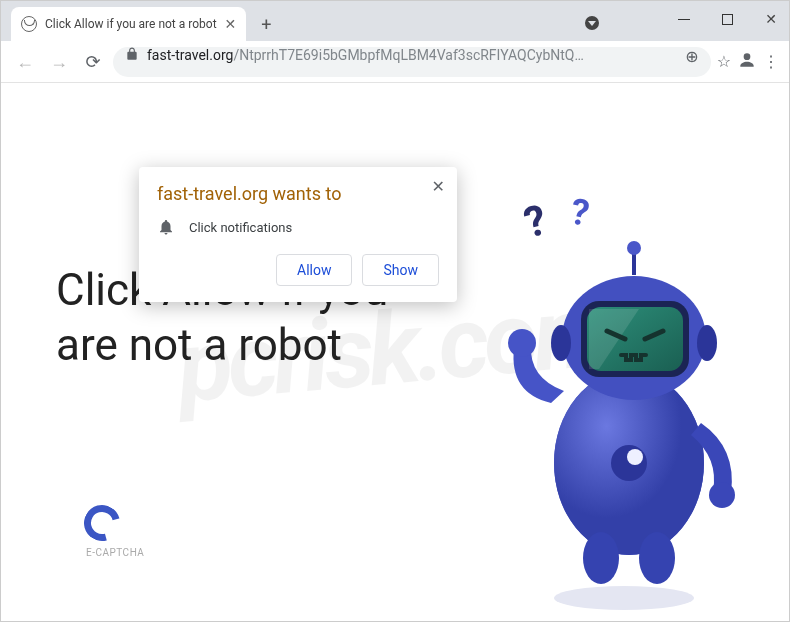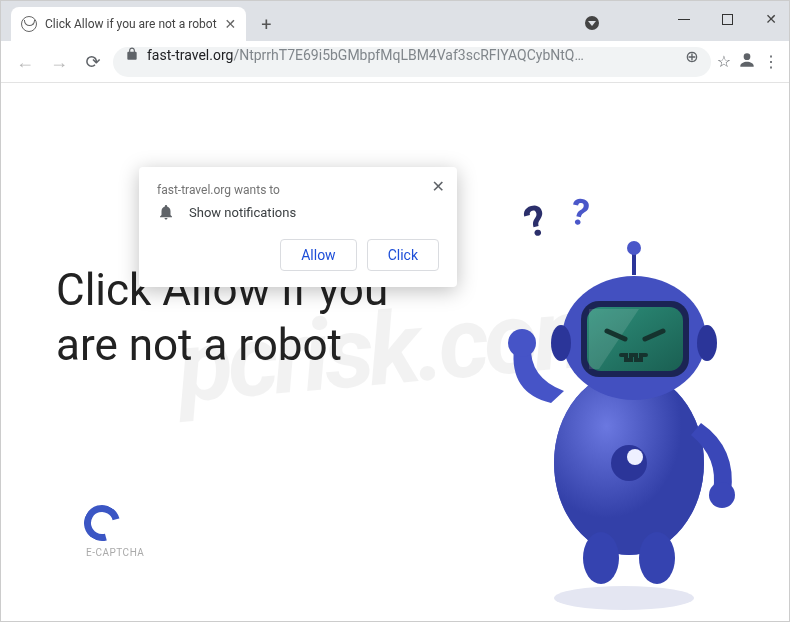--- a/index.html
+++ b/index.html
@@ -35,21 +35,21 @@
 
 .page { position: relative; background: #fff; height: 530px; }
 .watermark { position:absolute; inset:0; display:flex; align-items:center; justify-content:center; font-size:100px; font-weight:bold; color:rgba(0,0,0,0.05); letter-spacing:-5px; transform:rotate(-5deg); pointer-events:none; font-style:italic;}
 .headline { position:absolute; left:55px; top:180px; font-size:44px; font-weight:400; color:#222; line-height:1.25; max-width:360px; }
 .captcha-logo { position:absolute; left:58px; bottom:55px; display:flex; flex-direction:column; align-items:center; gap:6px; }
 .captcha-c { width:36px; height:36px; border:7px solid #3b56c4; border-right-color:transparent; border-radius:50%; transform:rotate(30deg); }
 .captcha-text { font-size:10px; color:#aaa; letter-spacing:0.5px;padding-left:27px; }
 
 
 .perm-dialog { position:absolute; left:138px; top:84px; width:318px; background:#fff; border-radius:4px; box-shadow:0 4px 20px rgba(0,0,0,0.25); padding:16px 18px; z-index:10; }
-.perm-title { font-size:12px; color:#737373; margin-bottom:6px; }
+.perm-title { font-size:18px; color:#a16207; margin-bottom:14px; }
 .perm-close { position:absolute; top:10px; right:12px; font-size:16px; color:#5f6368; cursor:pointer; }
 .perm-row { display:flex; align-items:center; gap:14px; margin-bottom:18px; }
 .perm-label { font-size:13px; color:#3c4043; }
 .perm-buttons { display:flex; justify-content:flex-end; gap:10px; }
 .perm-btn { border:1px solid #dadce0; background:#fff; color:#1d4ed8; font-size:14px; padding:7px 20px; border-radius:4px; cursor:pointer; }
 
 
 .robot-wrap { position:absolute; right:30px; top:110px; width:270px; height:420px; }
 </style>
 </head>
@@ -97,25 +97,25 @@
 <div class="page">
   <div class="watermark">pcrisk.com</div>
 
   <div class="perm-dialog">
     <span class="perm-close">✕</span>
     <div class="perm-title">fast-travel.org wants to</div>
     <div class="perm-row">
       <svg width="18" height="18" viewBox="0 0 24 24" fill="#5f6368">
           <path d="M12 22c1.1 0 2-.9 2-2h-4c0 1.1.9 2 2 2zm6-6v-5c0-3.07-1.64-5.64-4.5-6.32V4c0-.83-.67-1.5-1.5-1.5s-1.5.67-1.5 1.5v.68C7.63 5.36 6 7.92 6 11v5l-2 2v1h16v-1l-2-2z"></path>
         </svg>
-      <span class="perm-label">Show notifications</span>
+      <span class="perm-label">Click notifications</span>
     </div>
     <div class="perm-buttons">
       <button class="perm-btn">Allow</button>
-      <button class="perm-btn">Click</button>
+      <button class="perm-btn">Show</button>
     </div>
   </div>
 
   <div class="headline">Click Allow if you are not a robot</div>
 
   <div class="captcha-logo">
     <div class="captcha-c"></div>
     <div class="captcha-text">E-CAPTCHA</div>
   </div>
 

